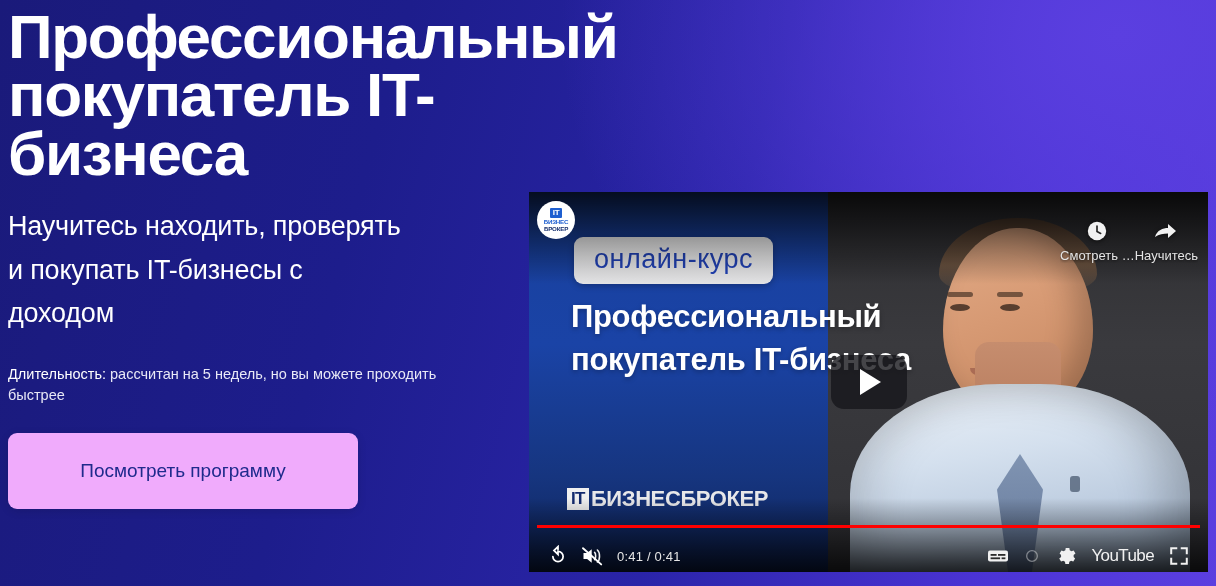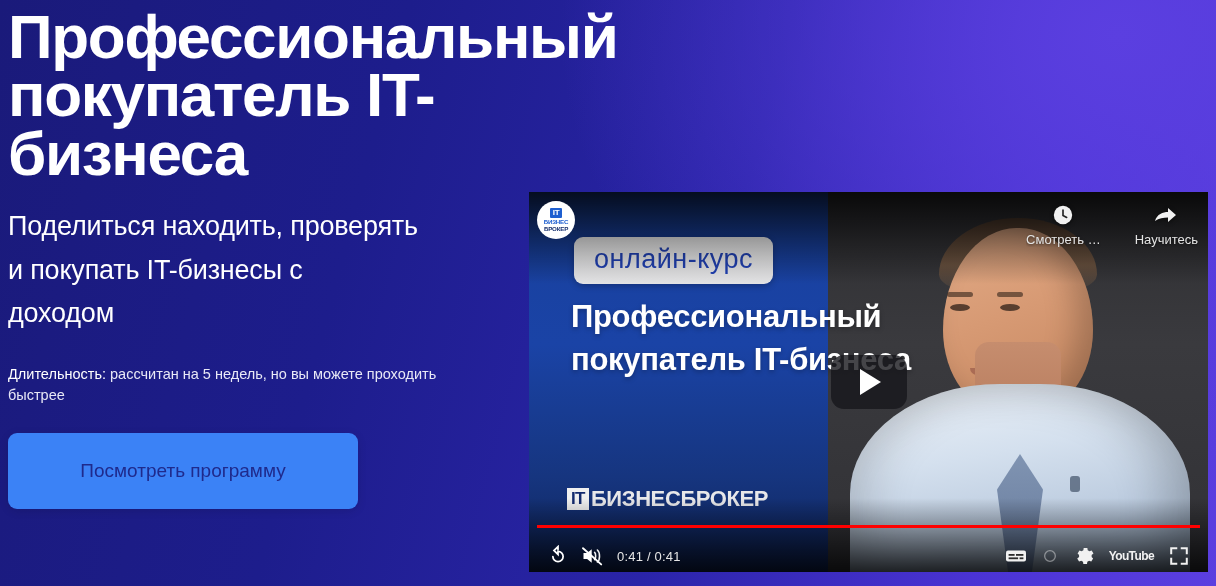--- a/index.html
+++ b/index.html
@@ -44,21 +44,21 @@
     line-height:1.42;
     max-width:430px;
   }
   .meta-line + .meta-line { margin-top:22px; }
   .meta-line b { color:#ffffff; font-weight:400; }
 
   .cta-btn {
     margin-top:28px;
     width:350px;
     height:76px;
-    background:#3b82f6;
+    background:#f0abfc;
     border:none;
     border-radius:9px;
     color:#1f2a8c;
     font-family:"Liberation Sans", sans-serif;
     font-size:19px;
     font-weight:500;
     cursor:pointer;
     box-shadow:0 2px 10px rgba(0,0,0,0.12);
     display:flex; align-items:center; justify-content:center;
   }
@@ -127,21 +127,21 @@
   .av-it { background:#1e5fd0; color:#fff; font-size:8px; font-weight:700; padding:1px 3px;
     border-radius:1px; letter-spacing:-0.3px; }
   .av-b1 { color:#1e5fd0; font-size:6.2px; font-weight:700; letter-spacing:-0.2px; margin-top:1px; }
   .av-b2 { color:#17306e; font-size:6.2px; font-weight:700; letter-spacing:-0.2px; }
 
   .yt-title { position:absolute; left:56px; top:16px; width:470px;
     color:#f1f1f1; font-size:17px; font-weight:400; letter-spacing:-0.1px;
     white-space:nowrap; overflow:hidden; text-overflow:ellipsis;
     text-shadow:0 1px 3px rgba(0,0,0,.6); }
 
-  .yt-actions { position:absolute; right:10px; top:12px; display:flex; gap:34px; }
+  .yt-actions { position:absolute; right:10px; top:28px; display:flex; }
   .yt-action { display:flex; flex-direction:column; align-items:center; gap:6px; cursor:pointer; }
   .yt-action .lbl { color:#e4e4e4; font-size:13px; white-space:nowrap;
     max-width:86px; overflow:hidden; text-overflow:ellipsis; text-shadow:0 1px 3px rgba(0,0,0,.6); }
   .yt-action svg { display:block; filter:drop-shadow(0 1px 2px rgba(0,0,0,.6)); }
 
   
   .badge-online {
     position:absolute; left:45px; top:45px;
     background:linear-gradient(180deg,#fdfdfd 0%, #e3e3e5 100%);
     border-radius:9px; padding:7px 20px 9px;
@@ -171,34 +171,34 @@
   
   .progress { position:absolute; left:8px; right:8px; bottom:44px; height:3px; background:rgba(255,255,255,.25); cursor:pointer; }
   .progress .fill { height:100%; width:100%; background:#f00; }
 
   .controls { position:absolute; left:0; right:0; bottom:0; height:32px;
     display:flex; align-items:center; padding:0 12px; }
   .cbtn { width:34px; height:34px; display:flex; align-items:center; justify-content:center; cursor:pointer; }
   .cbtn svg { display:block; }
   .time { color:#e6e6e6; font-size:13px; margin-left:8px; letter-spacing:.2px; white-space:nowrap; }
   .spacer { flex:1; }
-  .yt-word { color:#f1f1f1; font-size:12px; font-weight:700; letter-spacing:-0.6px;
+  .yt-word { color:#f1f1f1; font-size:17px; font-weight:400; letter-spacing:-0.6px;
     margin:0 8px; cursor:pointer; font-family:"Liberation Sans", sans-serif; }
 </style>
 </head>
 <body>
 
 <div class="page">
 
   <div class="left-col">
 
     <h1 class="hero-title">Профессиональный
 покупатель IT-бизнеса</h1>
 
-    <p class="hero-sub">Поделиться находить, проверять
+    <p class="hero-sub">Научитесь находить, проверять
 и покупать IT-бизнесы с
 доходом</p>
 
     <div class="meta-block">
       <div class="meta-line">
         <b>Длительность:</b><span> рассчитан на 5 недель, но вы можете проходить быстрее</span>
       </div>
     </div>
 
     <button class="cta-btn">Посмотреть программу</button>

